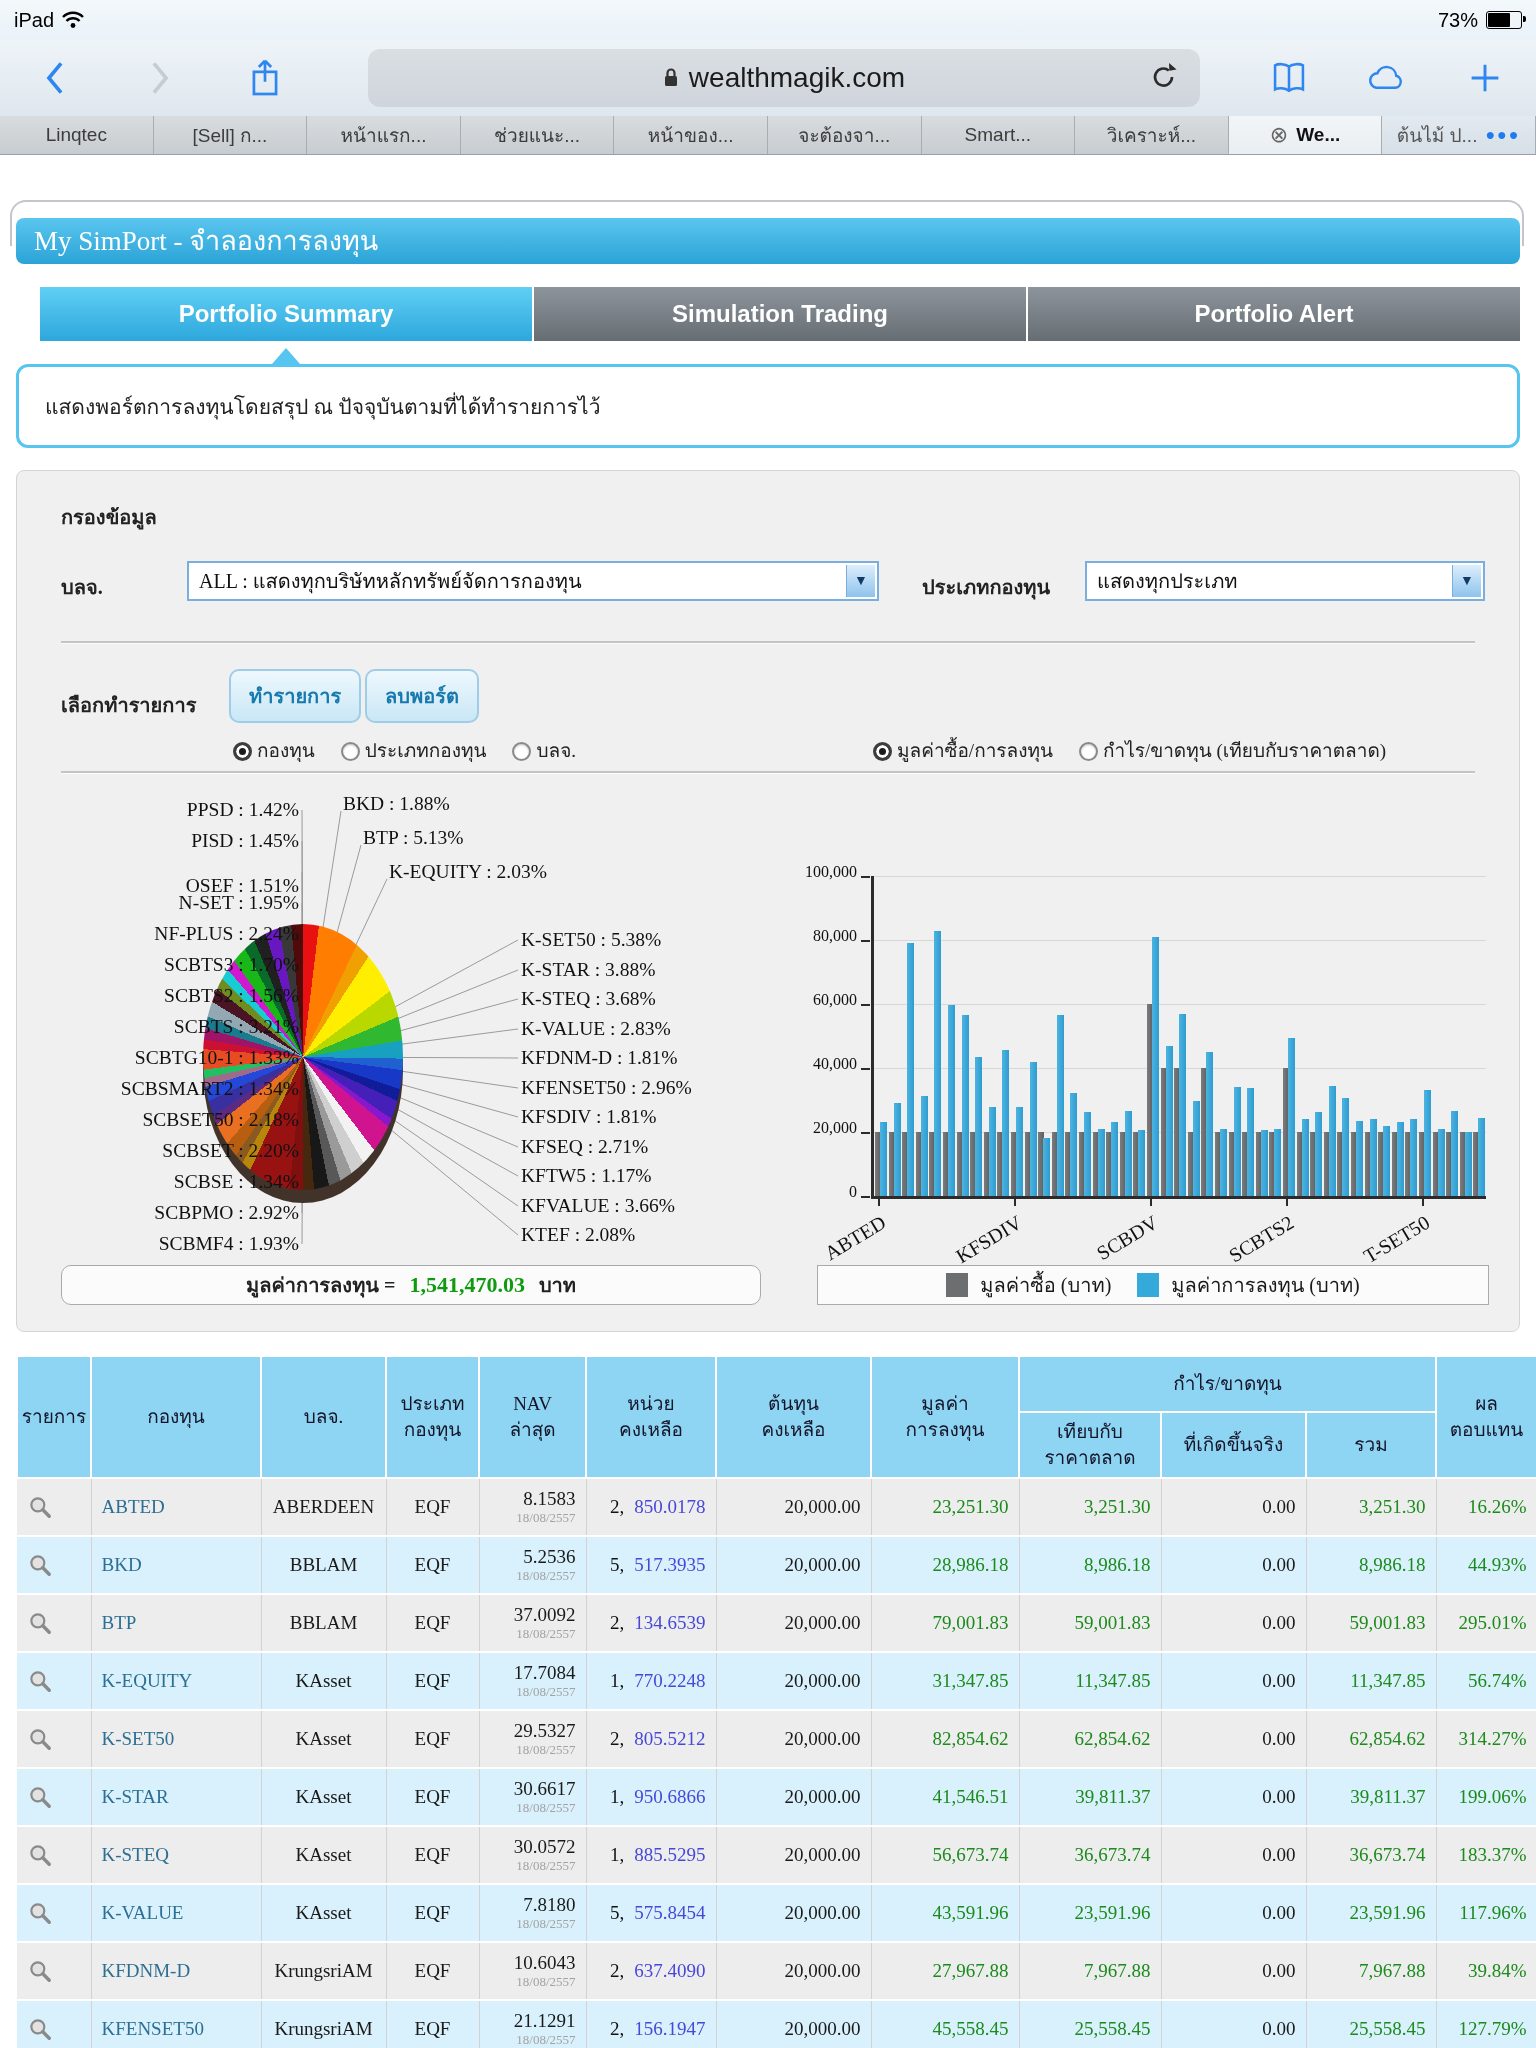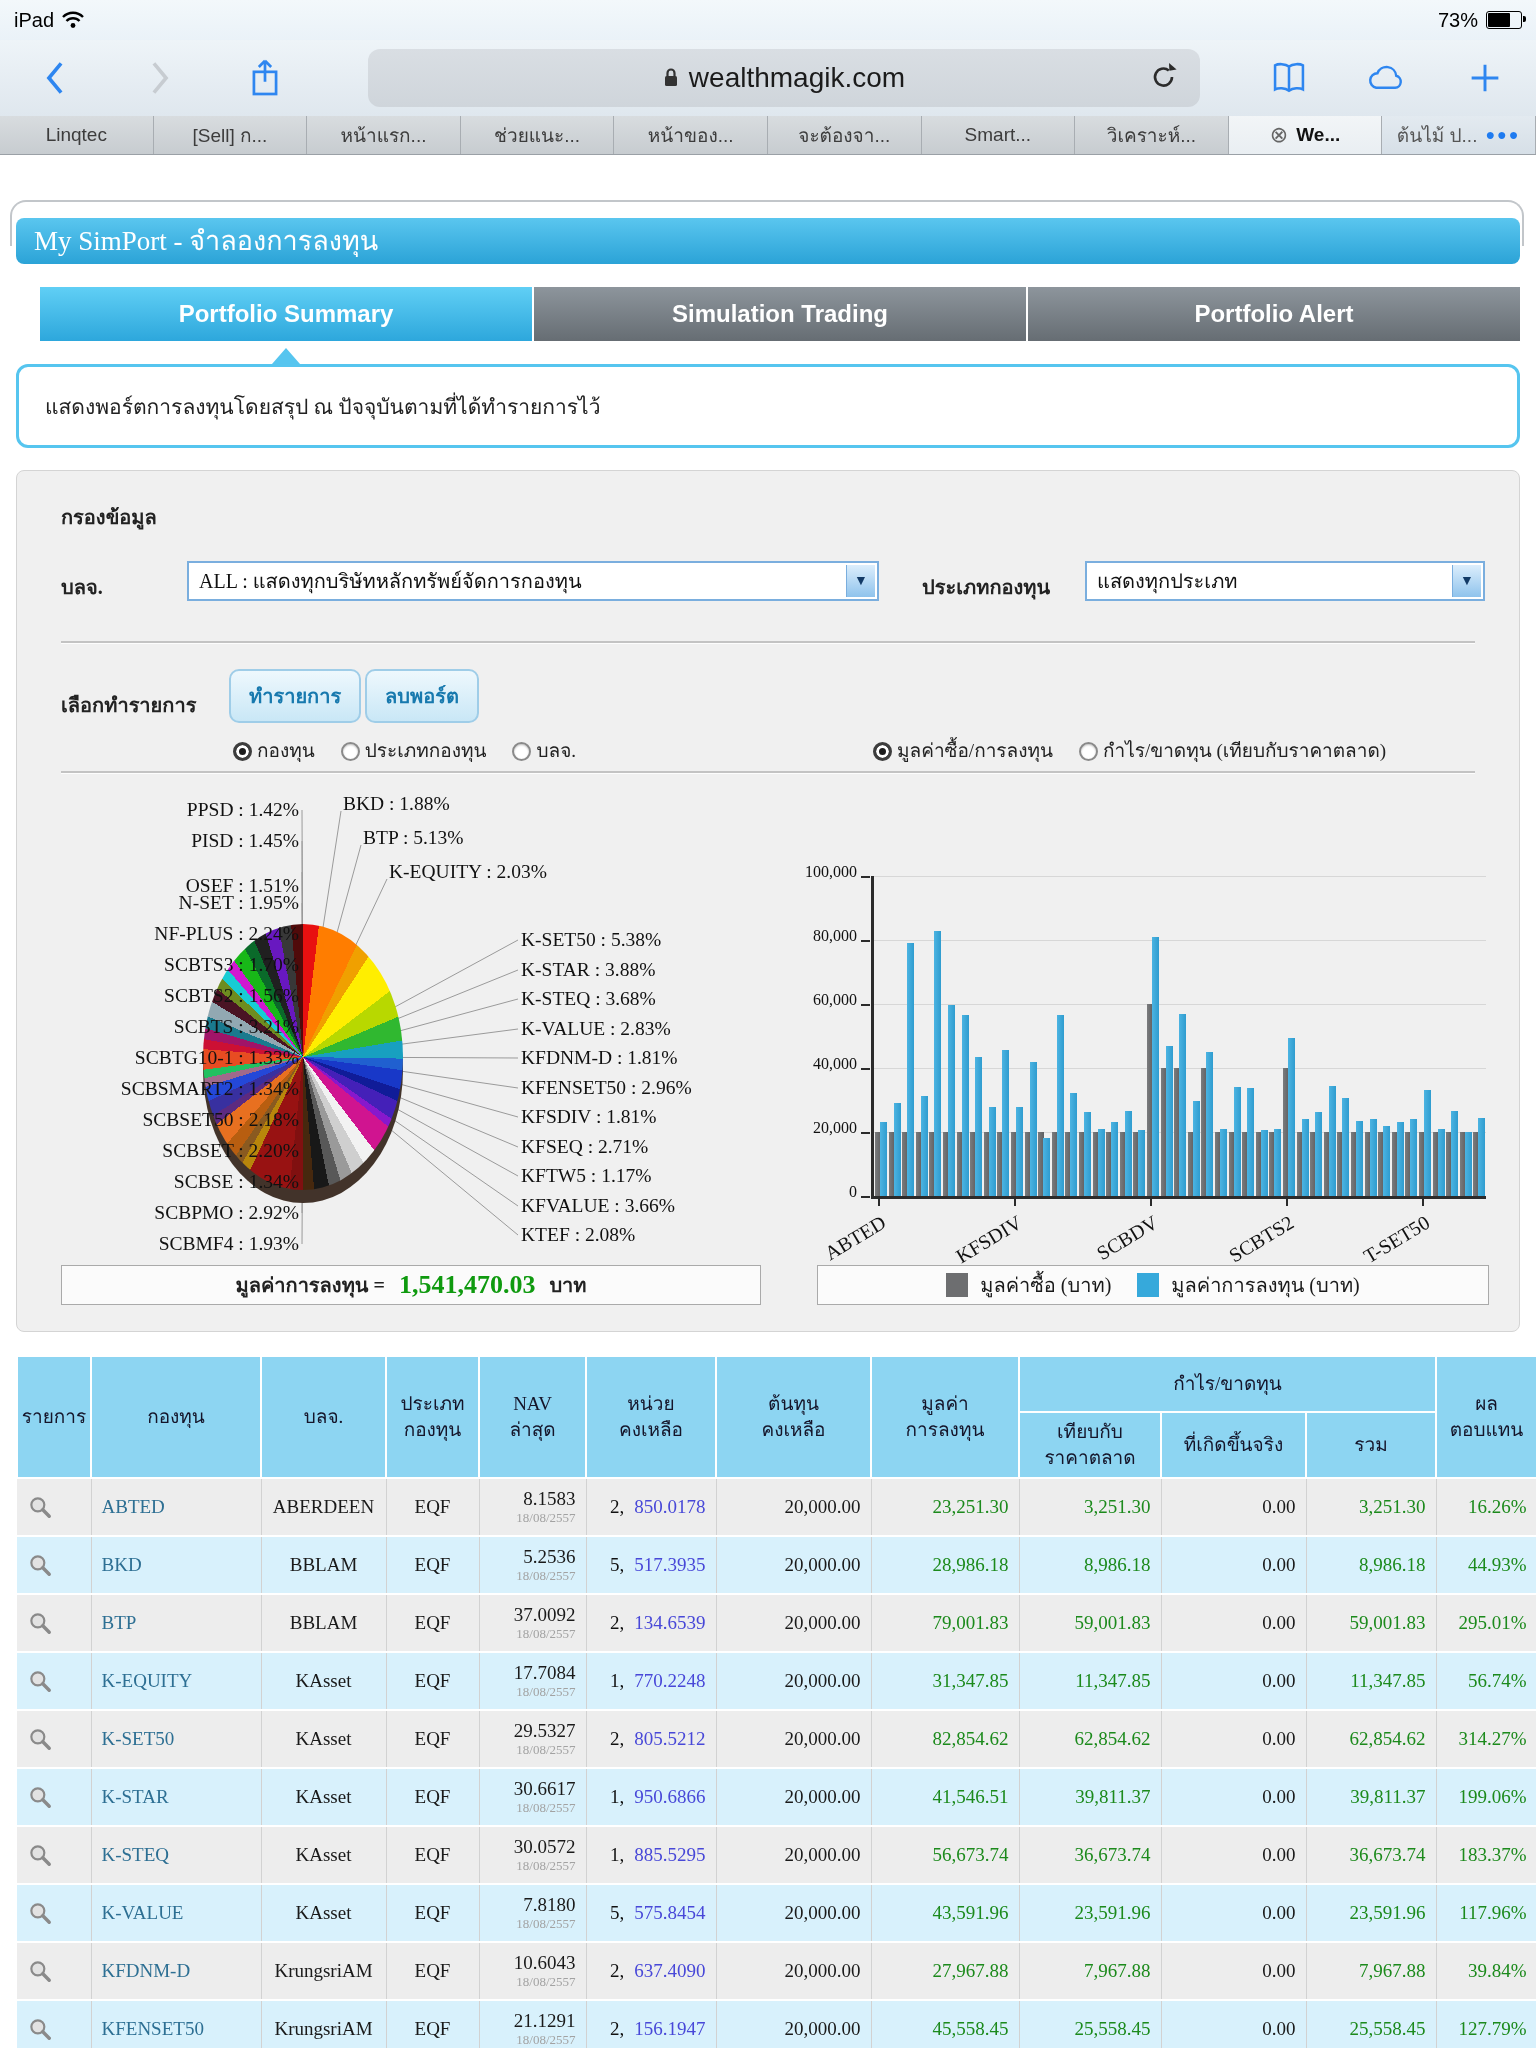--- a/index.html
+++ b/index.html
@@ -86,21 +86,21 @@
   .bar{position:absolute;bottom:0;}
   .bar.gray{background:linear-gradient(90deg,#7b7c7e,#5f6062);width:6px;left:1px;z-index:1;}
   .bar.blue{background:linear-gradient(90deg,#4cb4e2,#2f9ccf);width:7px;left:6px;z-index:2;}
   .xtick{position:absolute;width:2px;height:9px;background:#2b2b2b;}
   .xlab{position:absolute;width:96px;text-align:right;font-size:20px;color:#111;transform:rotate(-31deg);transform-origin:100% 0;}
 
   
   .strip{position:absolute;height:40px;box-sizing:border-box;border:1px solid #aaa;background:#fbfbfb;
     display:flex;align-items:center;justify-content:center;gap:14px;font-size:20px;}
   .strip .tot-label{font-weight:bold;color:#222;}
-  .strip .tot-value{font-weight:bold;color:#0f9a0f;font-size:26px;}
+  .strip .tot-value{font-weight:bold;color:#0f9a0f;font-size:22px;}
   .lg-swatch{width:22px;height:24px;display:inline-block;}
 
   
   .fund-table{position:absolute;left:16px;top:1355px;width:1520px;border-collapse:collapse;table-layout:fixed;font-size:19px;}
   .fund-table th{background:#8dd5f2;color:#15152a;font-weight:normal;text-align:center;vertical-align:middle;
     border:2px solid #fff;white-space:pre-line;line-height:1.35;padding:4px 2px;}
   .fund-table thead tr:first-child th{height:46px;}
   .fund-table thead tr:last-child th{height:56px;}
   .fund-table td{border-right:1px solid #d2d2d2;border-bottom:2px solid #fff;height:52px;padding:2px 10px;vertical-align:middle;}
   .fund-table tr.even td{background:#ededed;}
@@ -536,21 +536,21 @@
         <div class="xtick" style="left: 215px; top: 406px;"></div>
         <div class="xlab" style="left: 119px; top: 420px;">KFSDIV</div>
         <div class="xtick" style="left: 351px; top: 406px;"></div>
         <div class="xlab" style="left: 255px; top: 420px;">SCBDV</div>
         <div class="xtick" style="left: 487px; top: 406px;"></div>
         <div class="xlab" style="left: 391px; top: 420px;">SCBTS2</div>
         <div class="xtick" style="left: 623px; top: 406px;"></div>
         <div class="xlab" style="left: 527px; top: 420px;">T-SET50</div>
       </div>
 
-    <div class="strip" style="left:44px;top:794px;width:700px;">
+    <div class="strip" style="left:44px;top:794px;width:700px;border-radius:10px;">
       <span class="tot-label">มูลค่าการลงทุน =</span>
       <span class="tot-value">1,541,470.03</span>
       <span class="tot-label">บาท</span>
     </div>
     <div class="strip" id="legend-strip" style="left:800px;top:794px;width:672px;gap:26px;">
         <span style="display: inline-flex; align-items: center; gap: 12px;">
           <span class="lg-swatch" style="background:#6d6e70"></span>
           <span>มูลค่าซื้อ (บาท)</span>
         </span>
         <span style="display: inline-flex; align-items: center; gap: 12px;">

